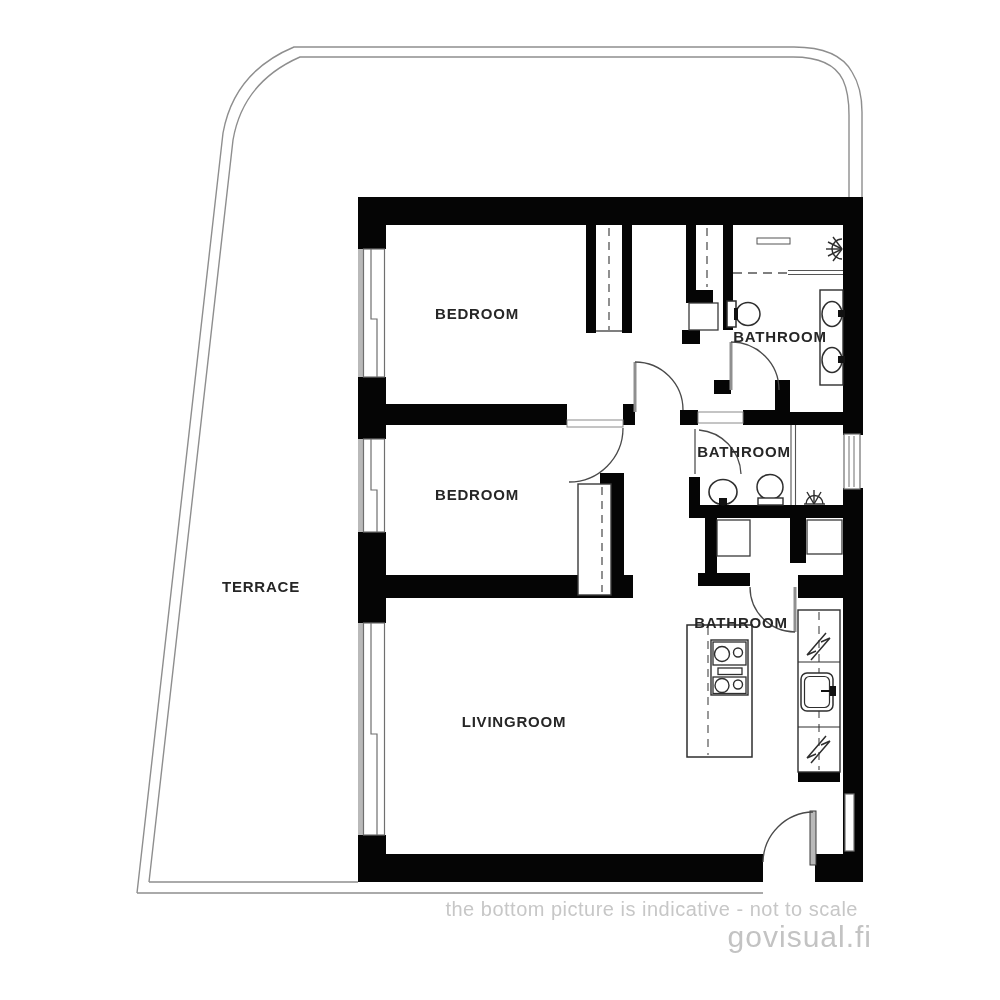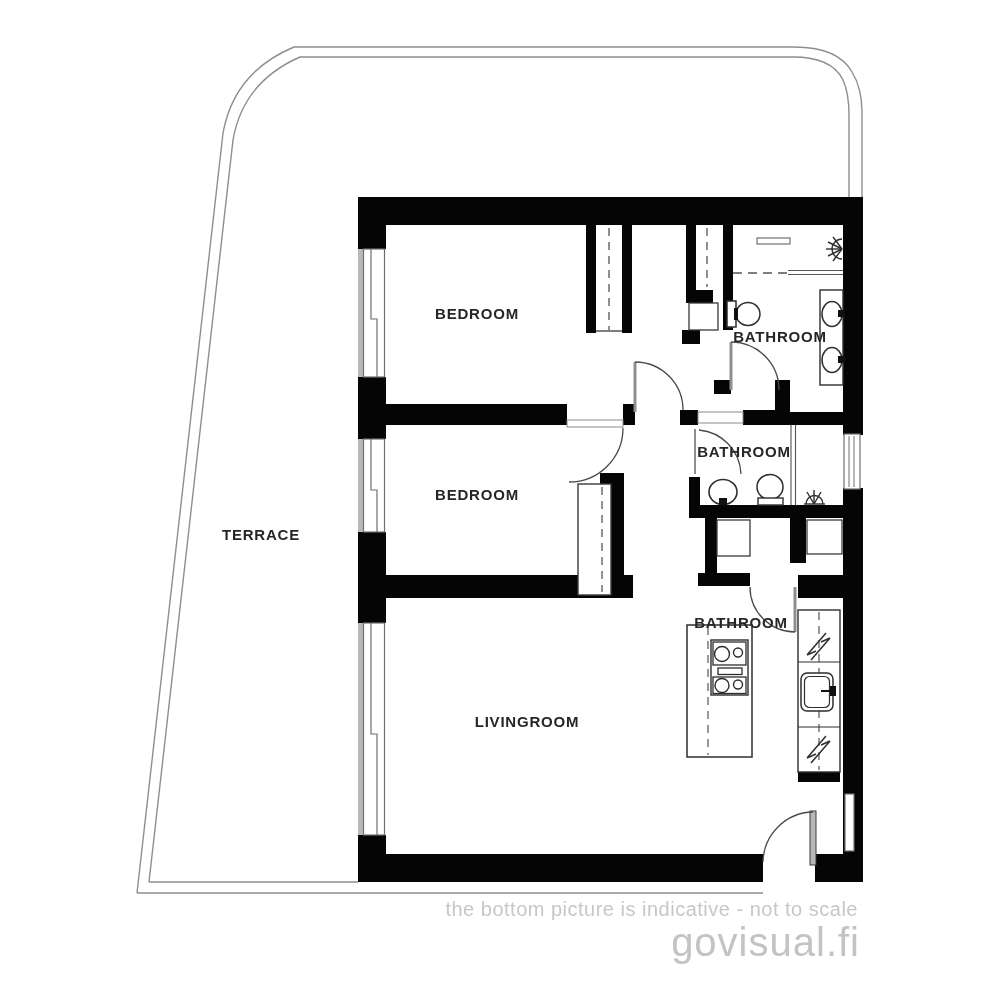--- a/index.html
+++ b/index.html
@@ -3,21 +3,21 @@
 <meta charset="utf-8">
 <style>
   html,body{margin:0;padding:0;background:#ffffff;}
   .canvas{position:relative;width:1000px;height:1000px;background:#ffffff;overflow:hidden;
           font-family:"Liberation Sans",sans-serif;}
   .plan-svg{position:absolute;left:0;top:0;}
   .room-label{position:absolute;transform:translate(-50%,-50%);font-size:15px;color:#262626;
               letter-spacing:.8px;white-space:nowrap;font-weight:bold;}
   .footer-note{position:absolute;right:142px;top:898px;font-size:20px;color:#c7c7c7;
                letter-spacing:.5px;white-space:nowrap;}
-  .watermark{position:absolute;right:140px;top:920px;font-size:40px;color:#c3c3c3;
+  .watermark{position:absolute;right:128px;top:920px;font-size:30px;color:#c3c3c3;
              letter-spacing:1px;white-space:nowrap;}
 </style>
 </head>
 <body>
 
 <div class="canvas">
 
 <svg class="plan-svg" width="1000" height="1000" viewBox="0 0 1000 1000">
 
   <g fill="none" stroke="#8e8e8e" stroke-width="1.4">
@@ -209,24 +209,24 @@
     <rect x="804.5" y="676.5" width="25" height="31" rx="5" fill="none" stroke="#2e2e2e" stroke-width="1.2"></rect>
     <line x1="821" y1="691" x2="831" y2="691" stroke="#111111" stroke-width="2"></line>
     <rect x="830" y="686" width="6" height="10" fill="#111111"></rect>
   </g>
   <g stroke="#2e2e2e" stroke-width="1.5" fill="none">
     <path d="M 826 736 L 807 758 M 807 758 L 816 754 M 811 763 L 830 741 M 830 741 L 821 745"></path>
   </g>
 
 </svg>
 
-<div class="room-label" style="left:261px;top:534px;">TERRACE</div>
+<div class="room-label" style="left:261px;top:586px;">TERRACE</div>
 <div class="room-label" style="left:477px;top:313px;">BEDROOM</div>
 <div class="room-label" style="left:780px;top:336px;">BATHROOM</div>
 <div class="room-label" style="left:477px;top:494px;">BEDROOM</div>
 <div class="room-label" style="left:744px;top:451px;">BATHROOM</div>
 <div class="room-label" style="left:741px;top:622px;">BATHROOM</div>
-<div class="room-label" style="left:527px;top:721px;text-align:right;">LIVINGROOM</div>
+<div class="room-label" style="left:514px;top:721px;text-align:right;">LIVINGROOM</div>
 
 <div class="footer-note">the bottom picture is indicative - not to scale</div>
 <div class="watermark">govisual.fi</div>
 
 </div>
 
 </body></html>

